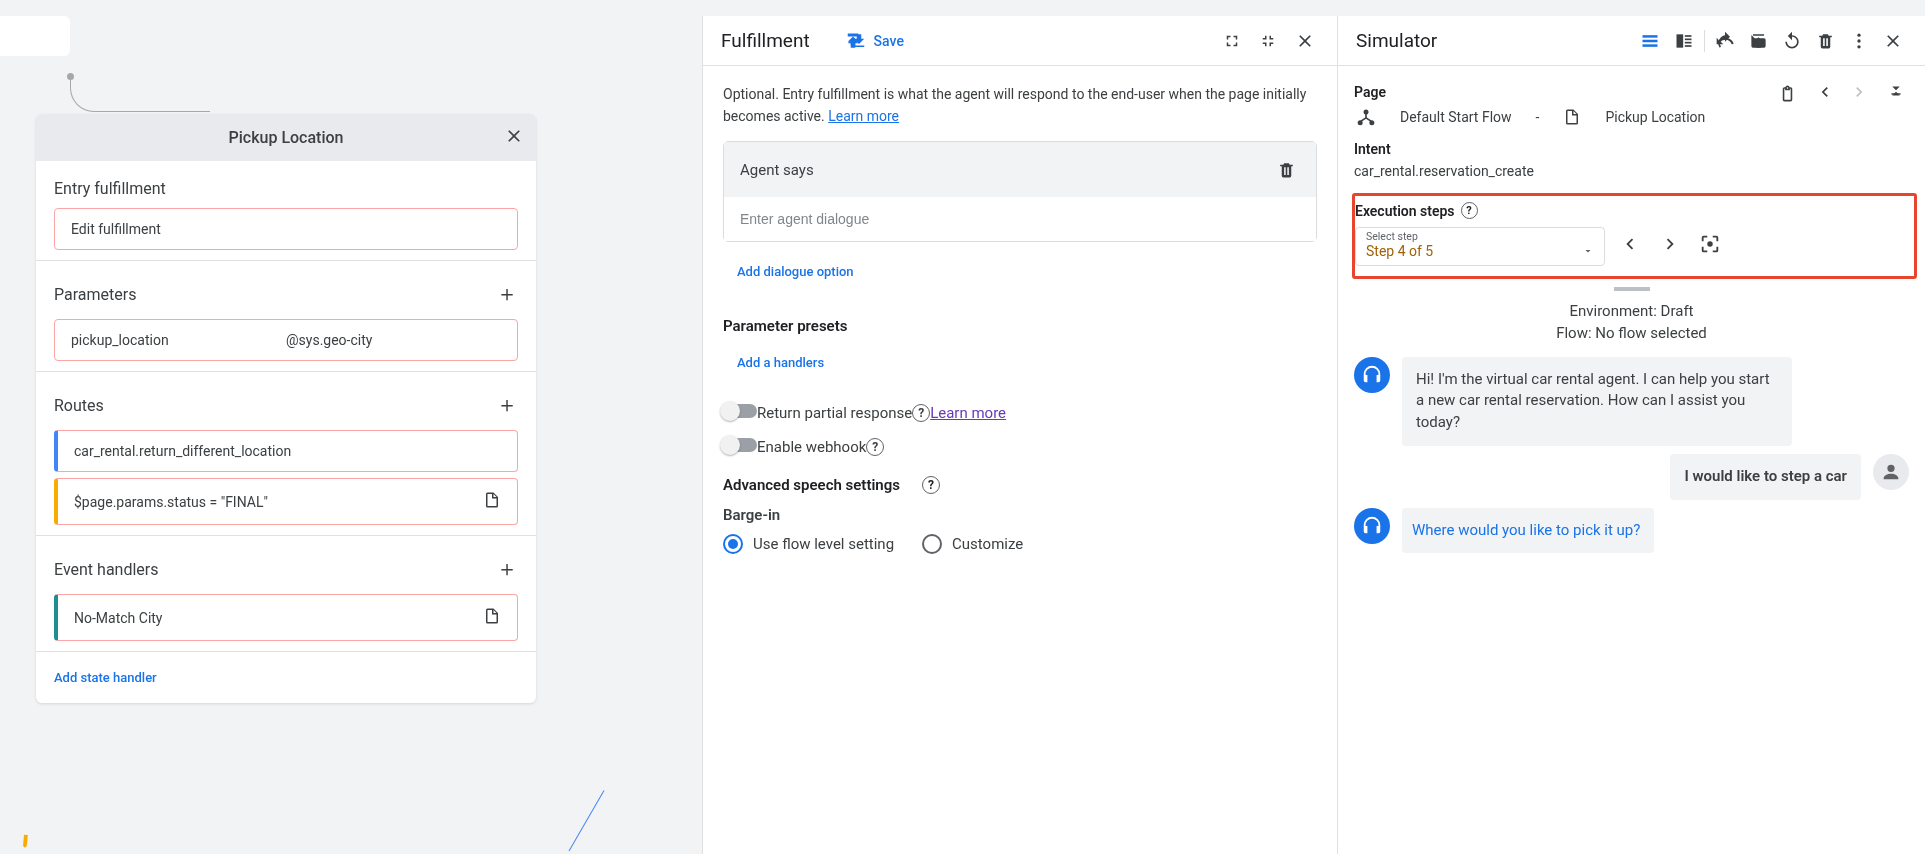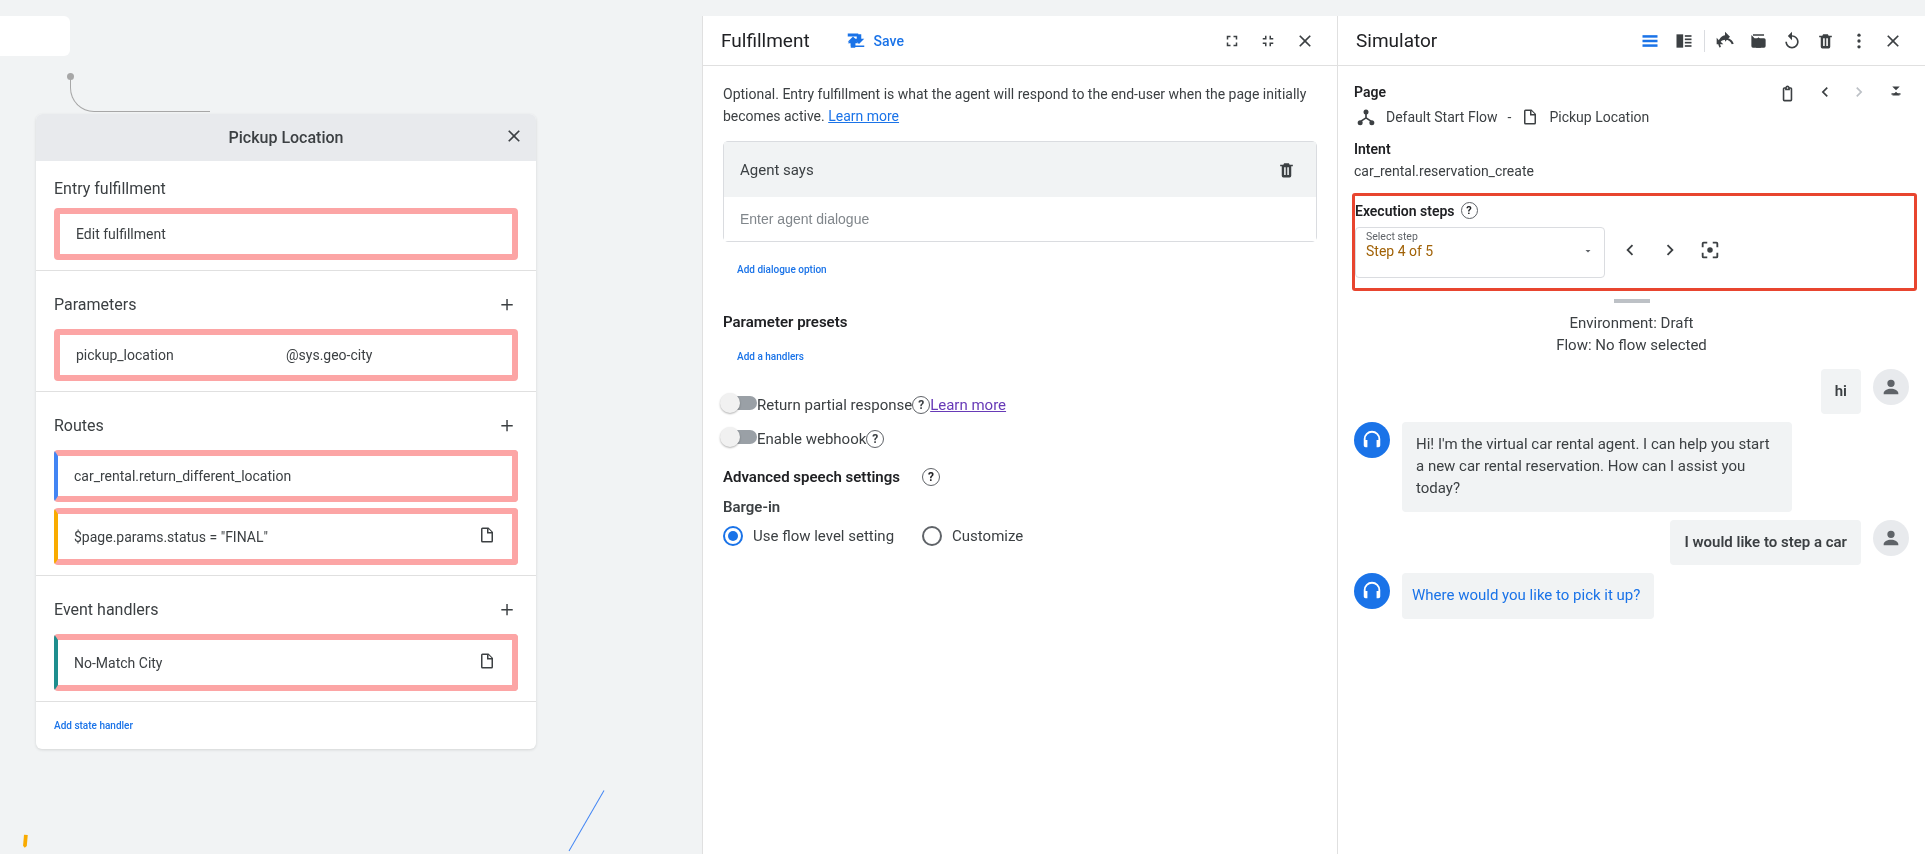--- a/index.html
+++ b/index.html
@@ -93,42 +93,42 @@
     display: flex;
     justify-content: space-between;
     align-items: center;
   }
   .section hr, .page-card hr {
     border: none;
     border-top: 1px solid #e0e0e0;
     margin: 10px -18px 0 -18px;
   }
   .row-box {
-    border: 6px solid #fca5a5;
+    border: 1px solid #fca5a5;
     border-radius: 4px;
     padding: 14px 16px;
     font-size: 14px;
     color: #3c4043;
     margin-bottom: 6px;
     display: flex;
     align-items: center;
     gap: 16px;
     cursor: pointer;
   }
   .row-box.small { padding: 12px 16px; }
   .route-bar { border-left: 4px solid #4285f4; }
   .route-bar.orange { border-left-color: #f9ab00; }
   .route-bar.teal { border-left-color: #1e8e8e; }
   .row-spacer { flex: 1; }
   .link-blue {
     color: #1a73e8;
     font-weight: 500;
     padding: 18px 0;
     cursor: pointer;
-    font-size: 10px;
+    font-size: 13px;
   }
   .plus-icon { font-size: 22px; color: #3c4043; cursor: pointer; user-select: none;}
   .icon-mid { width: 18px; height: 18px; }
 
   
   .panel {
     position: absolute;
     top: 16px;
     background: #fff;
     height: 854px;
@@ -174,32 +174,32 @@
   .help-circ { width:18px;height:18px;border-radius:50%;border:1.8px solid #5f6368;display:inline-flex;align-items:center;justify-content:center;font-size:12px;font-weight:bold;cursor:pointer;}
   .learn2 { color:#673ab7; text-decoration: underline; cursor:pointer; font-size:15px;}
   .radio-row { display:flex; gap:28px; align-items:center; margin-top:10px; font-size:15px;}
   .radio { width:20px;height:20px;border:2px solid #5f6368;border-radius:50%;display:inline-flex;align-items:center;justify-content:center; cursor:pointer;}
   .radio.checked { border-color:#1a73e8;}
   .radio.checked::after{content:'';width:10px;height:10px;background:#1a73e8;border-radius:50%;}
 
   
   .sim-body { padding: 14px 16px 0 16px; font-size:14px;}
   .sim-label { font-weight:600; font-size:14px; margin-bottom:4px; display:flex; align-items:center; gap:6px;}
-  .crumb-row { display:flex; align-items:center; gap:10px; padding-left:2px; margin-bottom:14px; color:#3c4043;}
+  .crumb-row { display:flex; align-items:center; gap:24px; padding-left:2px; margin-bottom:14px; color:#3c4043;}
   .crumb-row svg { flex-shrink:0;}
   .intent-val { margin: 6px 0 14px 0; color:#3c4043;}
   .highlight-box {
     border: 3px solid #e8452f;
     border-radius: 3px;
     padding: 6px 8px 10px 0;
     margin: 0 -8px 8px -2px;
   }
   .exec-row {display:flex; align-items:center; gap:10px;}
   .select-box {
-    border:1px solid #dadce0; border-radius:4px; padding: 2px 10px 18px 10px;
+    border:1px solid #dadce0; border-radius:4px; padding: 2px 10px 6px 10px;
     width: 250px; position:relative; cursor:pointer;
   }
   .select-box .lbl { font-size: 10.5px; color:#5f6368; }
   .select-box .val { font-size: 14px; color:#a16207; display:flex; justify-content:space-between; align-items:center;}
   .nav-arrow { font-size:22px; cursor:pointer; color:#3c4043; padding: 0 4px;}
   .drag-handle { width:36px; height:4px; border-top:2px solid #bdc1c6; border-bottom:2px solid #bdc1c6; margin: 4px auto 10px auto;}
   .env-info { text-align:center; color:#3c4043; font-size:15px; line-height:1.45; margin-bottom:12px;}
   .chat-area { position:relative; }
   .msg-row { display:flex; gap:12px; margin: 8px 0; align-items:flex-start;}
   .msg-row.user { justify-content:flex-end;}
@@ -515,28 +515,20 @@
     </div>
 
     <div class="drag-handle"></div>
 
     <div class="env-info">
       <div>Environment: Draft</div>
       <div>Flow: No flow selected</div>
     </div>
 
     <div class="chat-area">
-      <div class="msg-row user">
-        <div class="bubble user">hi</div>
-        <div class="avatar-circle user">
-          <svg width="22" height="22" viewBox="0 0 24 24">
-              <path fill="#5f6368" d="M12 12a4 4 0 1 0-4-4 4 4 0 0 0 4 4zm0 2c-4 0-8 2-8 5v1h16v-1c0-3-4-5-8-5z"></path>
-            </svg>
-        </div>
-      </div>
 
       <div class="msg-row">
         <div class="avatar-circle">
           <svg width="22" height="22" viewBox="0 0 24 24">
               <path fill="#fff" d="M12 2a9 9 0 0 0-9 9v7a2 2 0 0 0 2 2h2v-8H5v-1a7 7 0 1 1 14 0v1h-2v8h2a2 2 0 0 0 2-2v-7a9 9 0 0 0-9-9z"></path>
             </svg>
         </div>
         <div class="bubble">Hi! I'm the virtual car rental agent. I can help you start a new car rental reservation. How can I assist you today?</div>
       </div>
 

